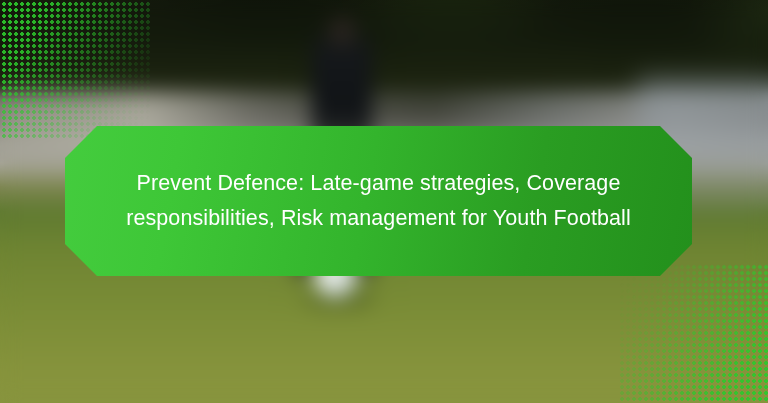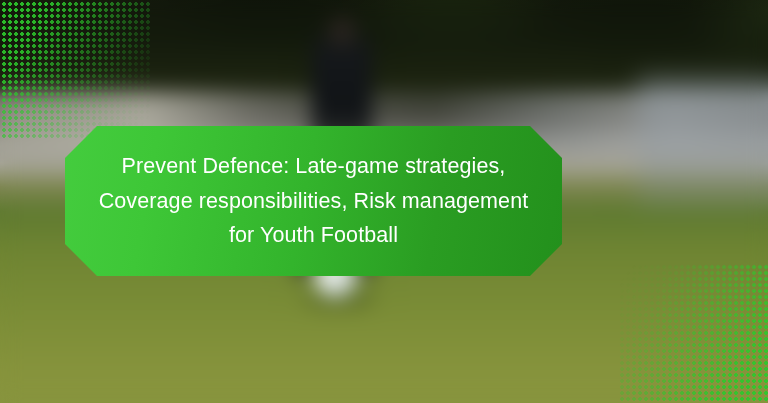--- a/index.html
+++ b/index.html
@@ -179,21 +179,21 @@
     height: 140px;
     -webkit-mask-image: linear-gradient(305deg, rgba(0,0,0,1) 0%, rgba(0,0,0,0.92) 22%, rgba(0,0,0,0.45) 52%, rgba(0,0,0,0.10) 76%, rgba(0,0,0,0) 94%);
     mask-image: linear-gradient(305deg, rgba(0,0,0,1) 0%, rgba(0,0,0,0.92) 22%, rgba(0,0,0,0.45) 52%, rgba(0,0,0,0.10) 76%, rgba(0,0,0,0) 94%);
   }
 
   
   .title-banner {
     position: absolute;
     left: 65px;
     top: 126px;
-    width: 497px;
+    width: 627px;
     height: 150px;
     background: linear-gradient(100deg, #44cc3e 0%, #3ec737 18%, #33b42c 48%, #2a9d22 74%, #23901c 100%);
     -webkit-clip-path: polygon(32px 0, calc(100% - 32px) 0, 100% 32px, 100% calc(100% - 32px), calc(100% - 32px) 100%, 32px 100%, 0 calc(100% - 32px), 0 32px);
     clip-path: polygon(32px 0, calc(100% - 32px) 0, 100% 32px, 100% calc(100% - 32px), calc(100% - 32px) 100%, 32px 100%, 0 calc(100% - 32px), 0 32px);
     display: flex;
     align-items: center;
     justify-content: center;
     box-sizing: border-box;
     padding: 0 26px;
   }

